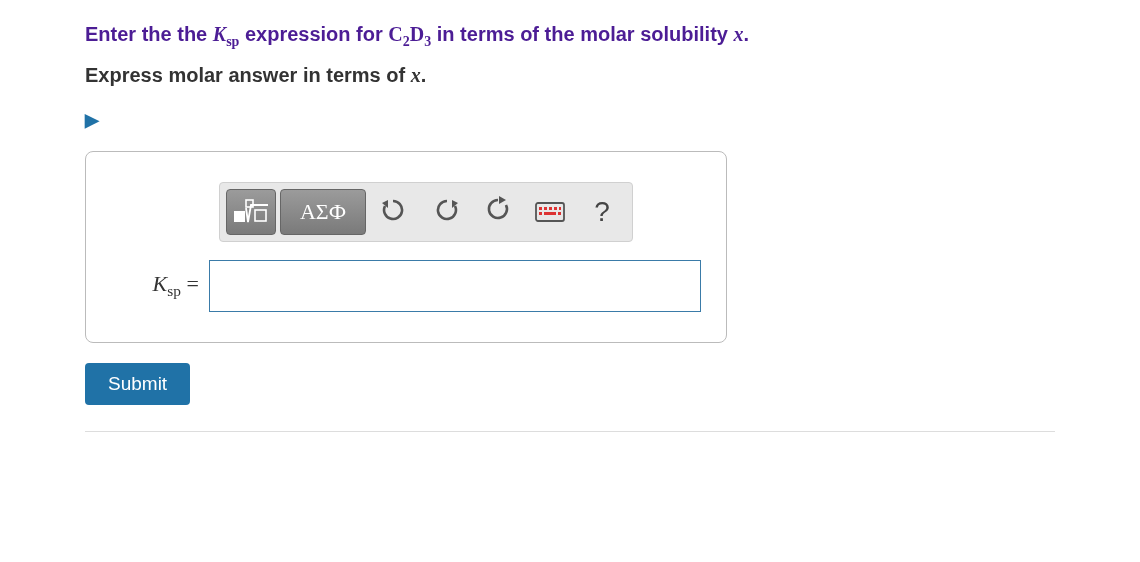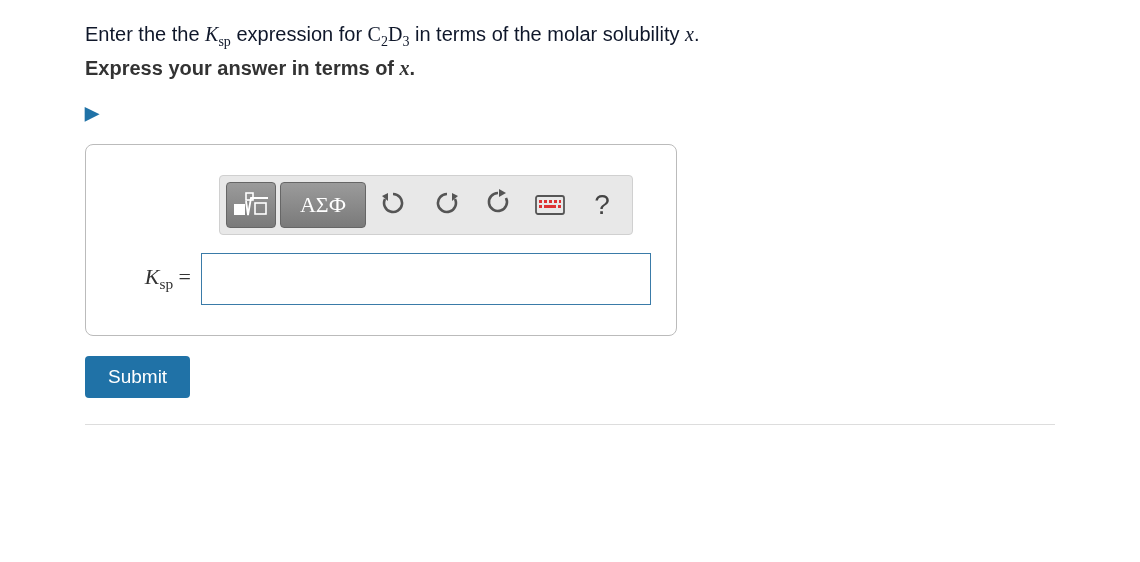--- a/index.html
+++ b/index.html
@@ -8,23 +8,24 @@
       font-family: Arial, Helvetica, sans-serif;
       background: #ffffff;
       padding: 20px 85px;
       color: #333;
       width: 1140px;
       height: 562px;
     }
     
     .question-text {
       font-size: 20px;
-      color: #0f172a;
-      margin-bottom: 5px;
+      color: #4c1d95;
+      margin-bottom: 12px;
       line-height: 1.4;
+      font-weight: bold;
     }
     
     .instruction-text {
       font-size: 20px;
       font-weight: bold;
       color: #333;
       margin-bottom: 22px;
     }
     
     .hints-toggle {
@@ -40,21 +41,21 @@
     
     .hints-toggle .icon {
       font-size: 18px;
     }
     
     .answer-box {
       border: 1px solid #bbb;
       border-radius: 8px;
       padding: 30px 25px 30px 25px;
       margin-bottom: 20px;
-      width: 592px;
+      width: 642px;
     }
     
     .toolbar-area {
       margin-left: 108px;
       background: #e8e8e8;
       border-radius: 4px;
       padding: 6px;
       display: inline-flex;
       align-items: center;
       gap: 4px;
@@ -153,21 +154,21 @@
 </head>
 <body>
 
 
 
 <div class="question-text">
   <span>Enter the the </span><span class="italic">K</span><span class="sub-rm">sp</span><span> expression for </span><span class="rm">C</span><span class="sub-rm">2</span><span class="rm">D</span><span class="sub-rm">3</span><span> in terms of the molar solubility </span><span class="italic">x</span><span>.</span>
 </div>
 
 <div class="instruction-text">
-  <span>Express your answer in terms of </span><span class="italic">x</span><span>.</span>
+  <span>Express molar answer in terms of </span><span class="italic">x</span><span>.</span>
 </div>
 
 <div class="hints-toggle">
   <span class="icon">▶</span>
 </div>
 
 <div class="answer-box">
   <div class="toolbar-area">
     <button class="toolbar-btn">
       <span class="math-fmt-icon">

